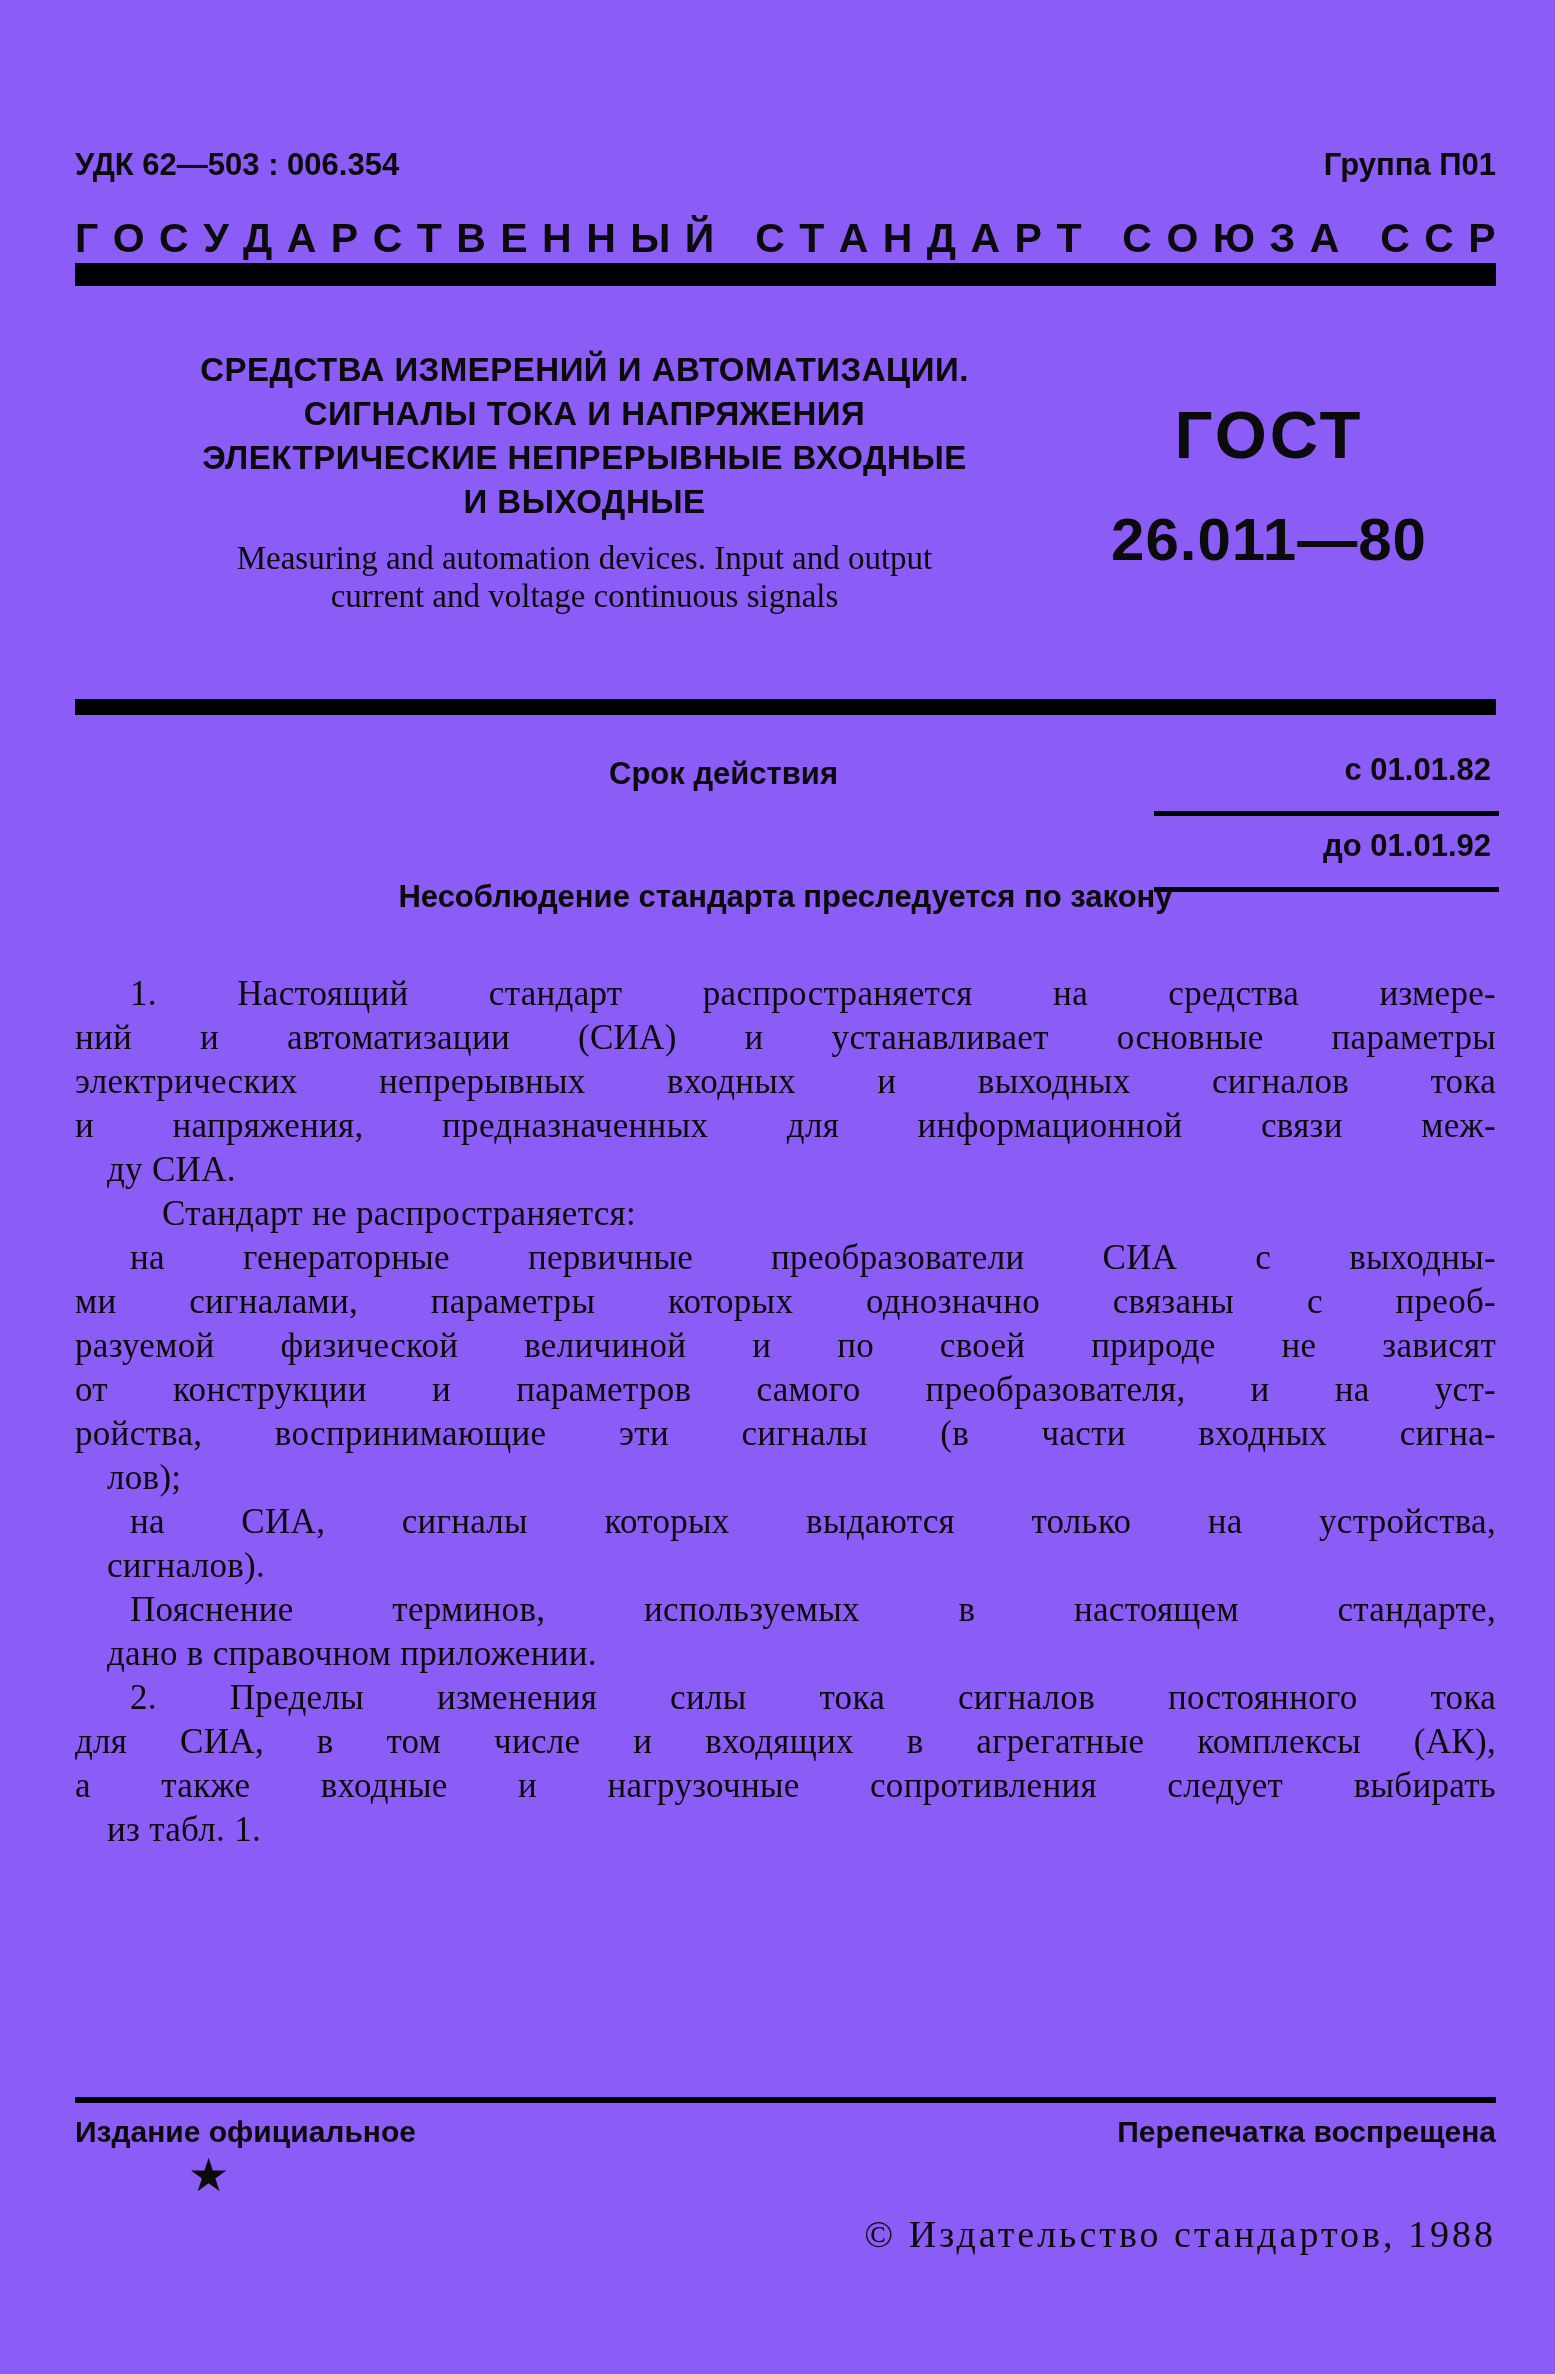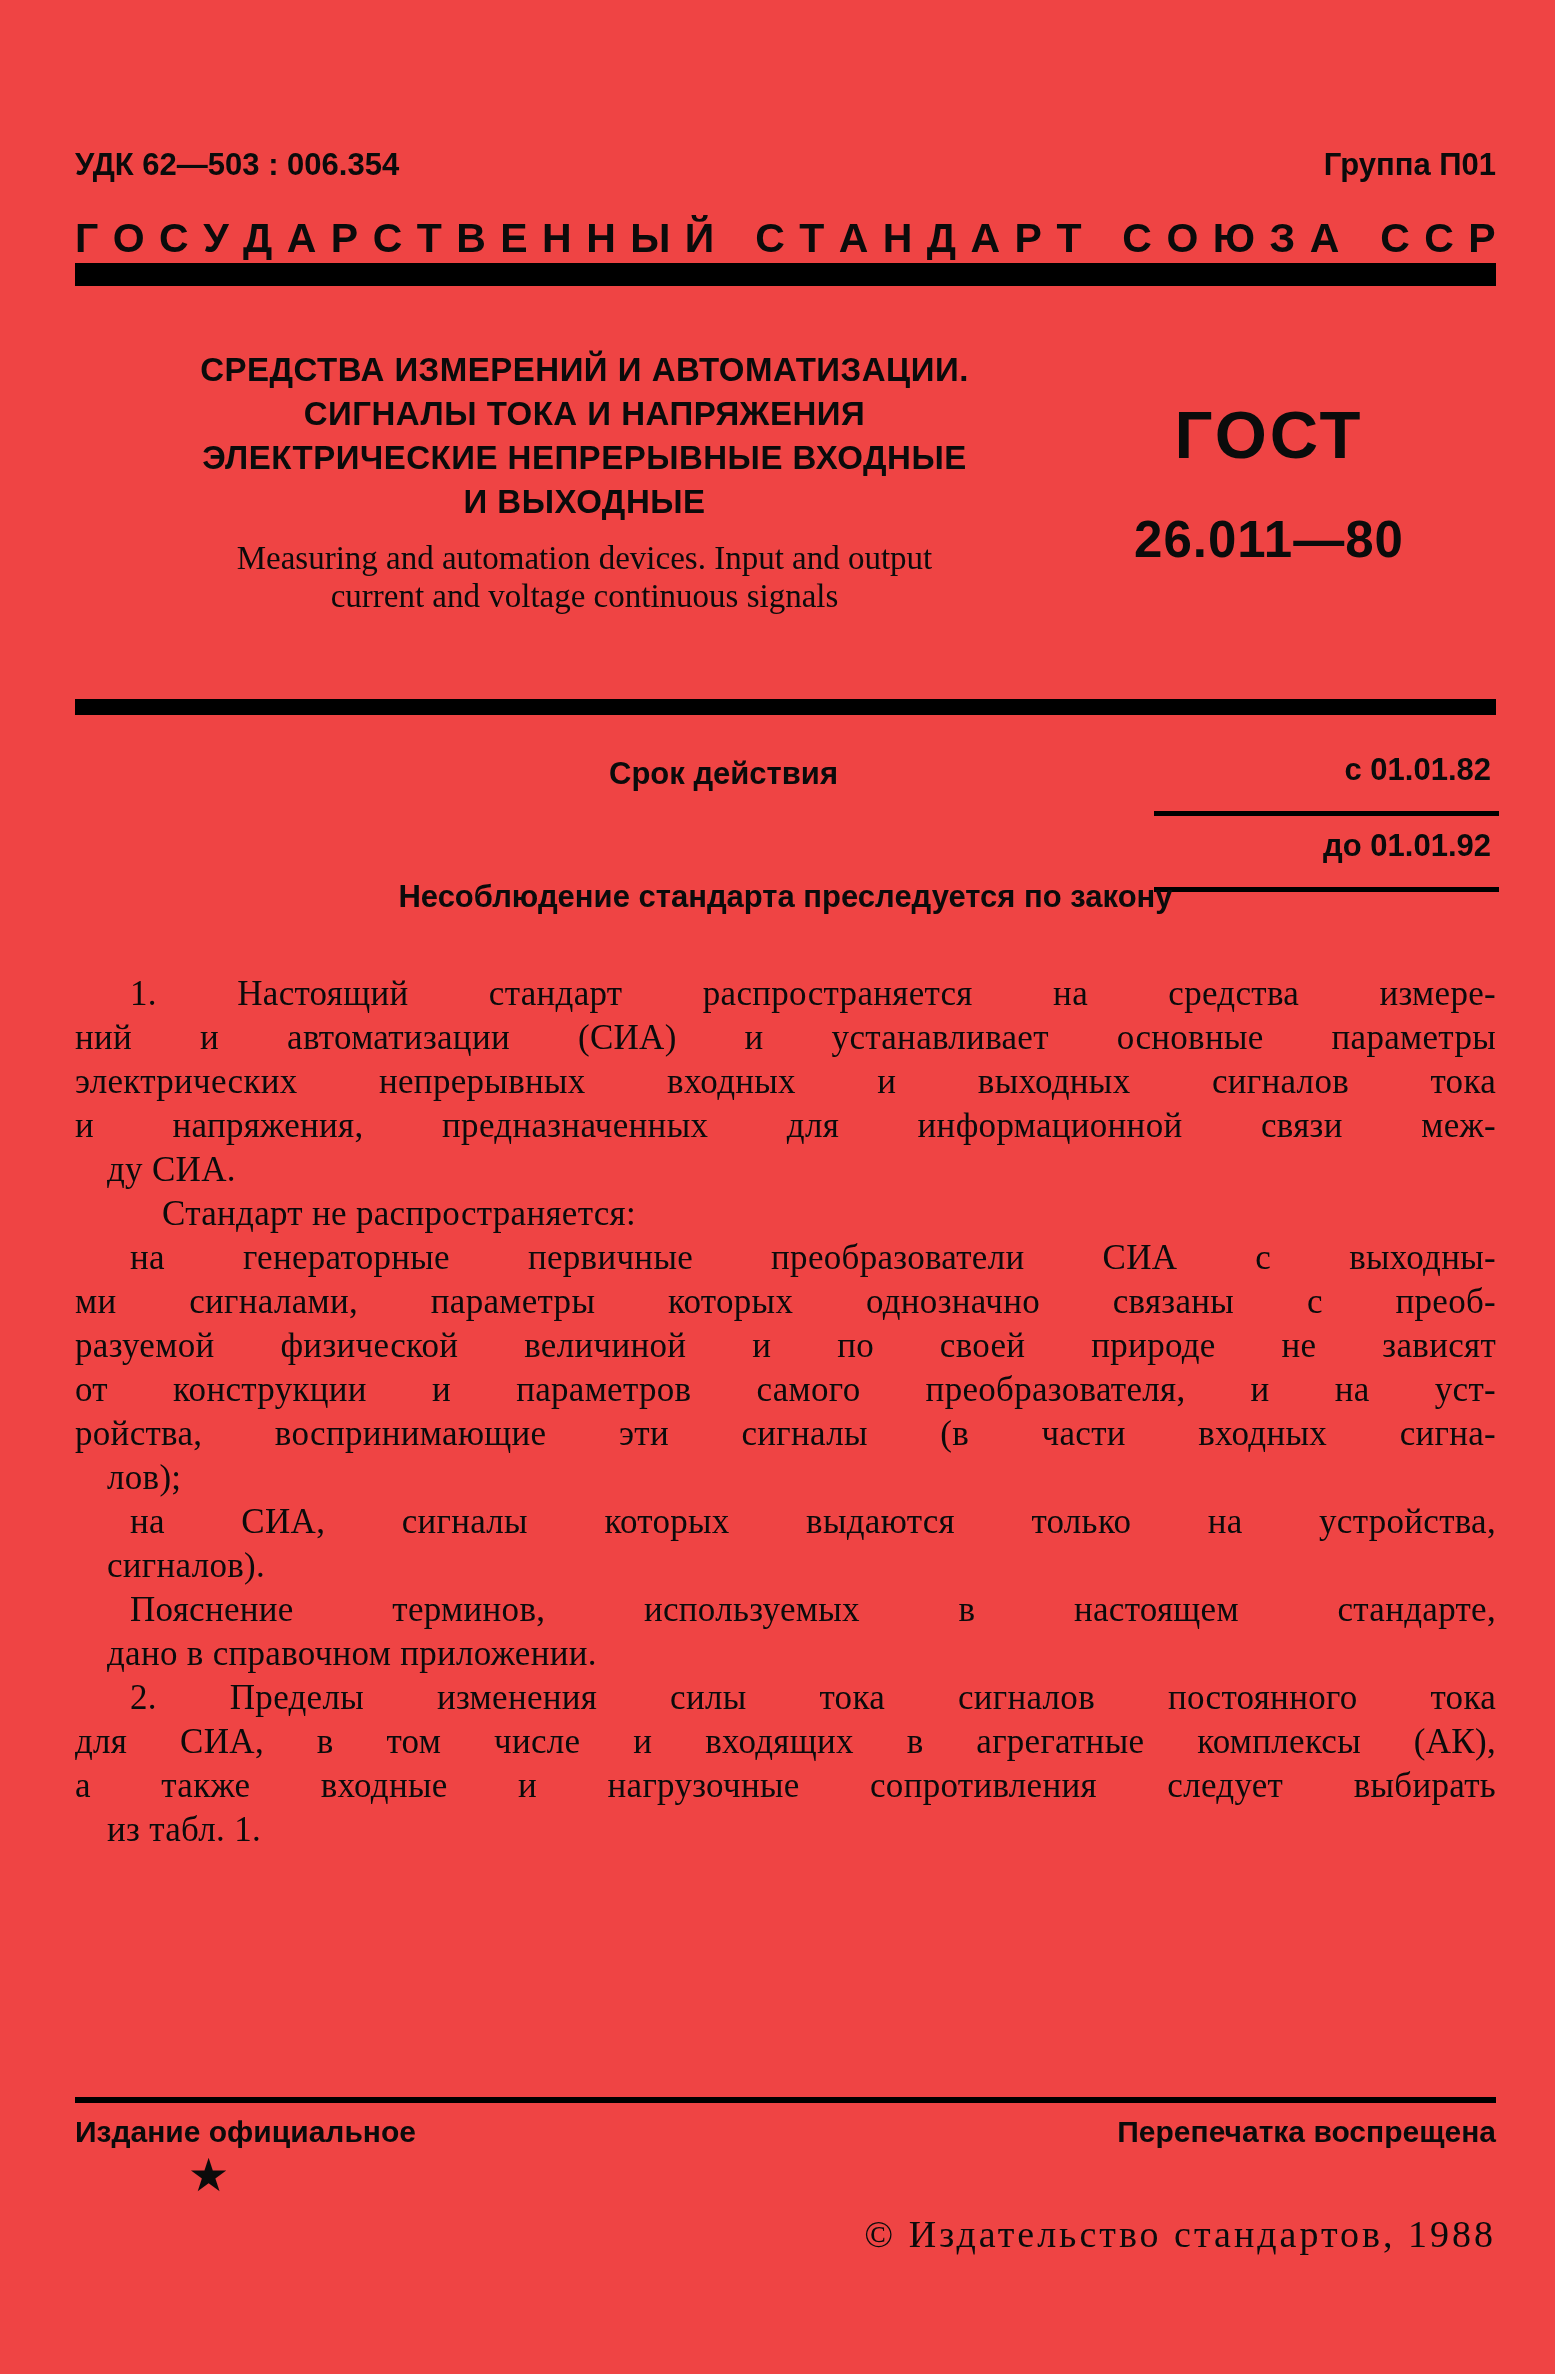--- a/index.html
+++ b/index.html
@@ -1,20 +1,20 @@
 <!DOCTYPE html>
 <html><head>
 <meta charset="utf-8">
 <style>
   html, body { margin: 0; padding: 0; background: #ffffff; }
   .page {
     position: relative;
     width: 1555px;
     height: 2374px;
-    background: #ef4444;
+    background: #8b5cf6;
     color: #0b0b0b;
     overflow: hidden;
     font-family: "Liberation Serif", serif;
   }
 
   
   .udk-row {
     position: absolute; left: 75px; right: 59px; top: 147px;
     display: flex; justify-content: space-between; align-items: baseline;
     font-family: "Liberation Sans", sans-serif;
@@ -51,21 +51,21 @@
   }
 
   
   .designation {
     position: absolute; left: 1086px; width: 366px; top: 400px;
     text-align: center;
     font-family: "Liberation Sans", sans-serif;
     font-weight: bold;
   }
   .designation .gost-label { font-size: 67px; line-height: 69px; letter-spacing: 3px; }
-  .designation .gost-number { font-size: 51px; line-height: 65px; margin-top: 38px; letter-spacing: 1px; }
+  .designation .gost-number { font-size: 60px; line-height: 65px; margin-top: 38px; letter-spacing: 1px; }
 
   .bar-mid { position: absolute; left: 75px; right: 59px; top: 699px; height: 16px; background: #000; }
 
   
   .validity-label {
     position: absolute; left: 609px; top: 756px;
     font-family: "Liberation Sans", sans-serif;
     font-weight: bold; font-size: 31px;
   }
   .validity-dates {

